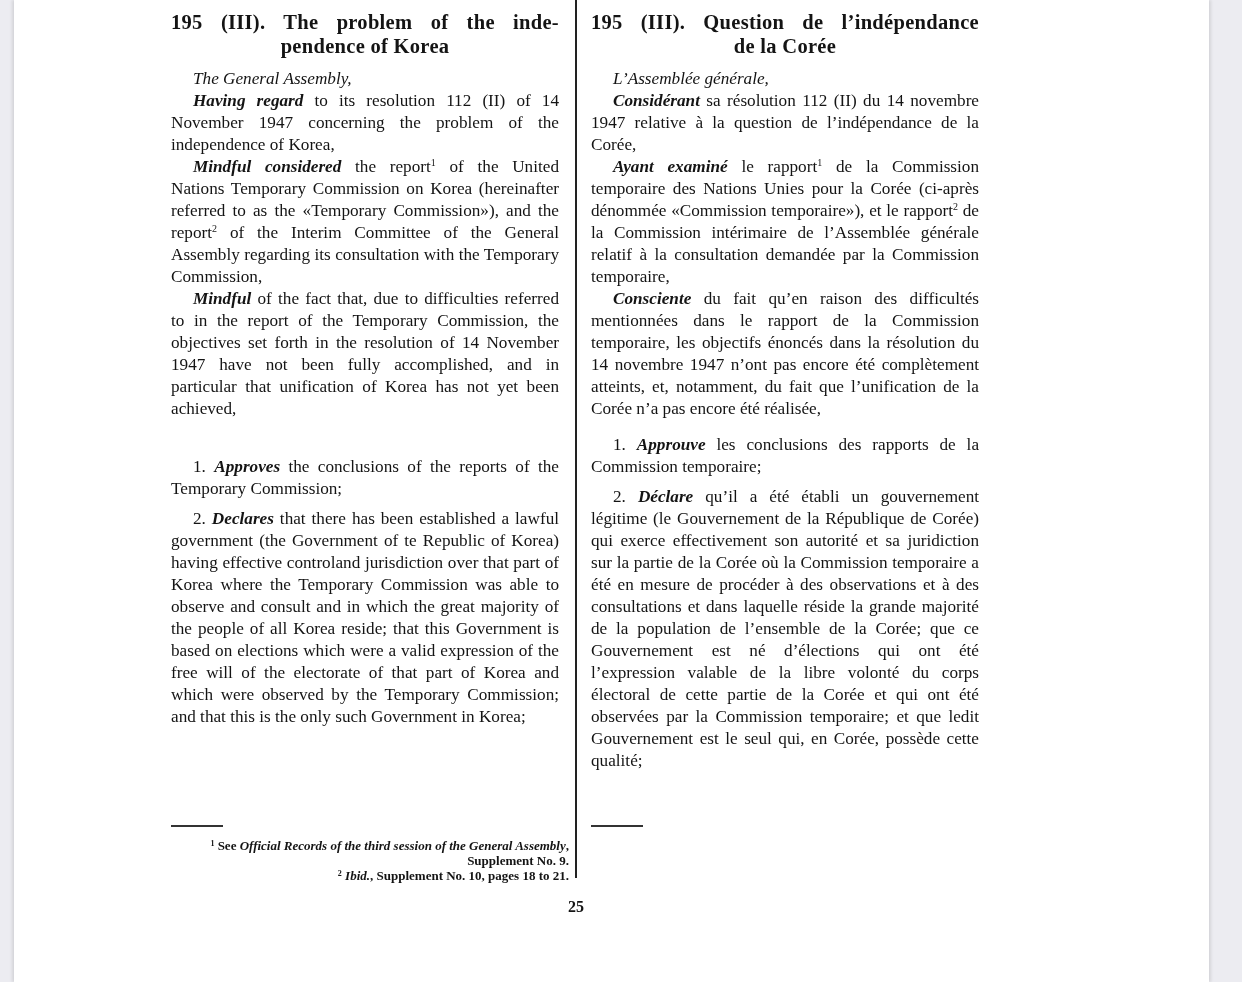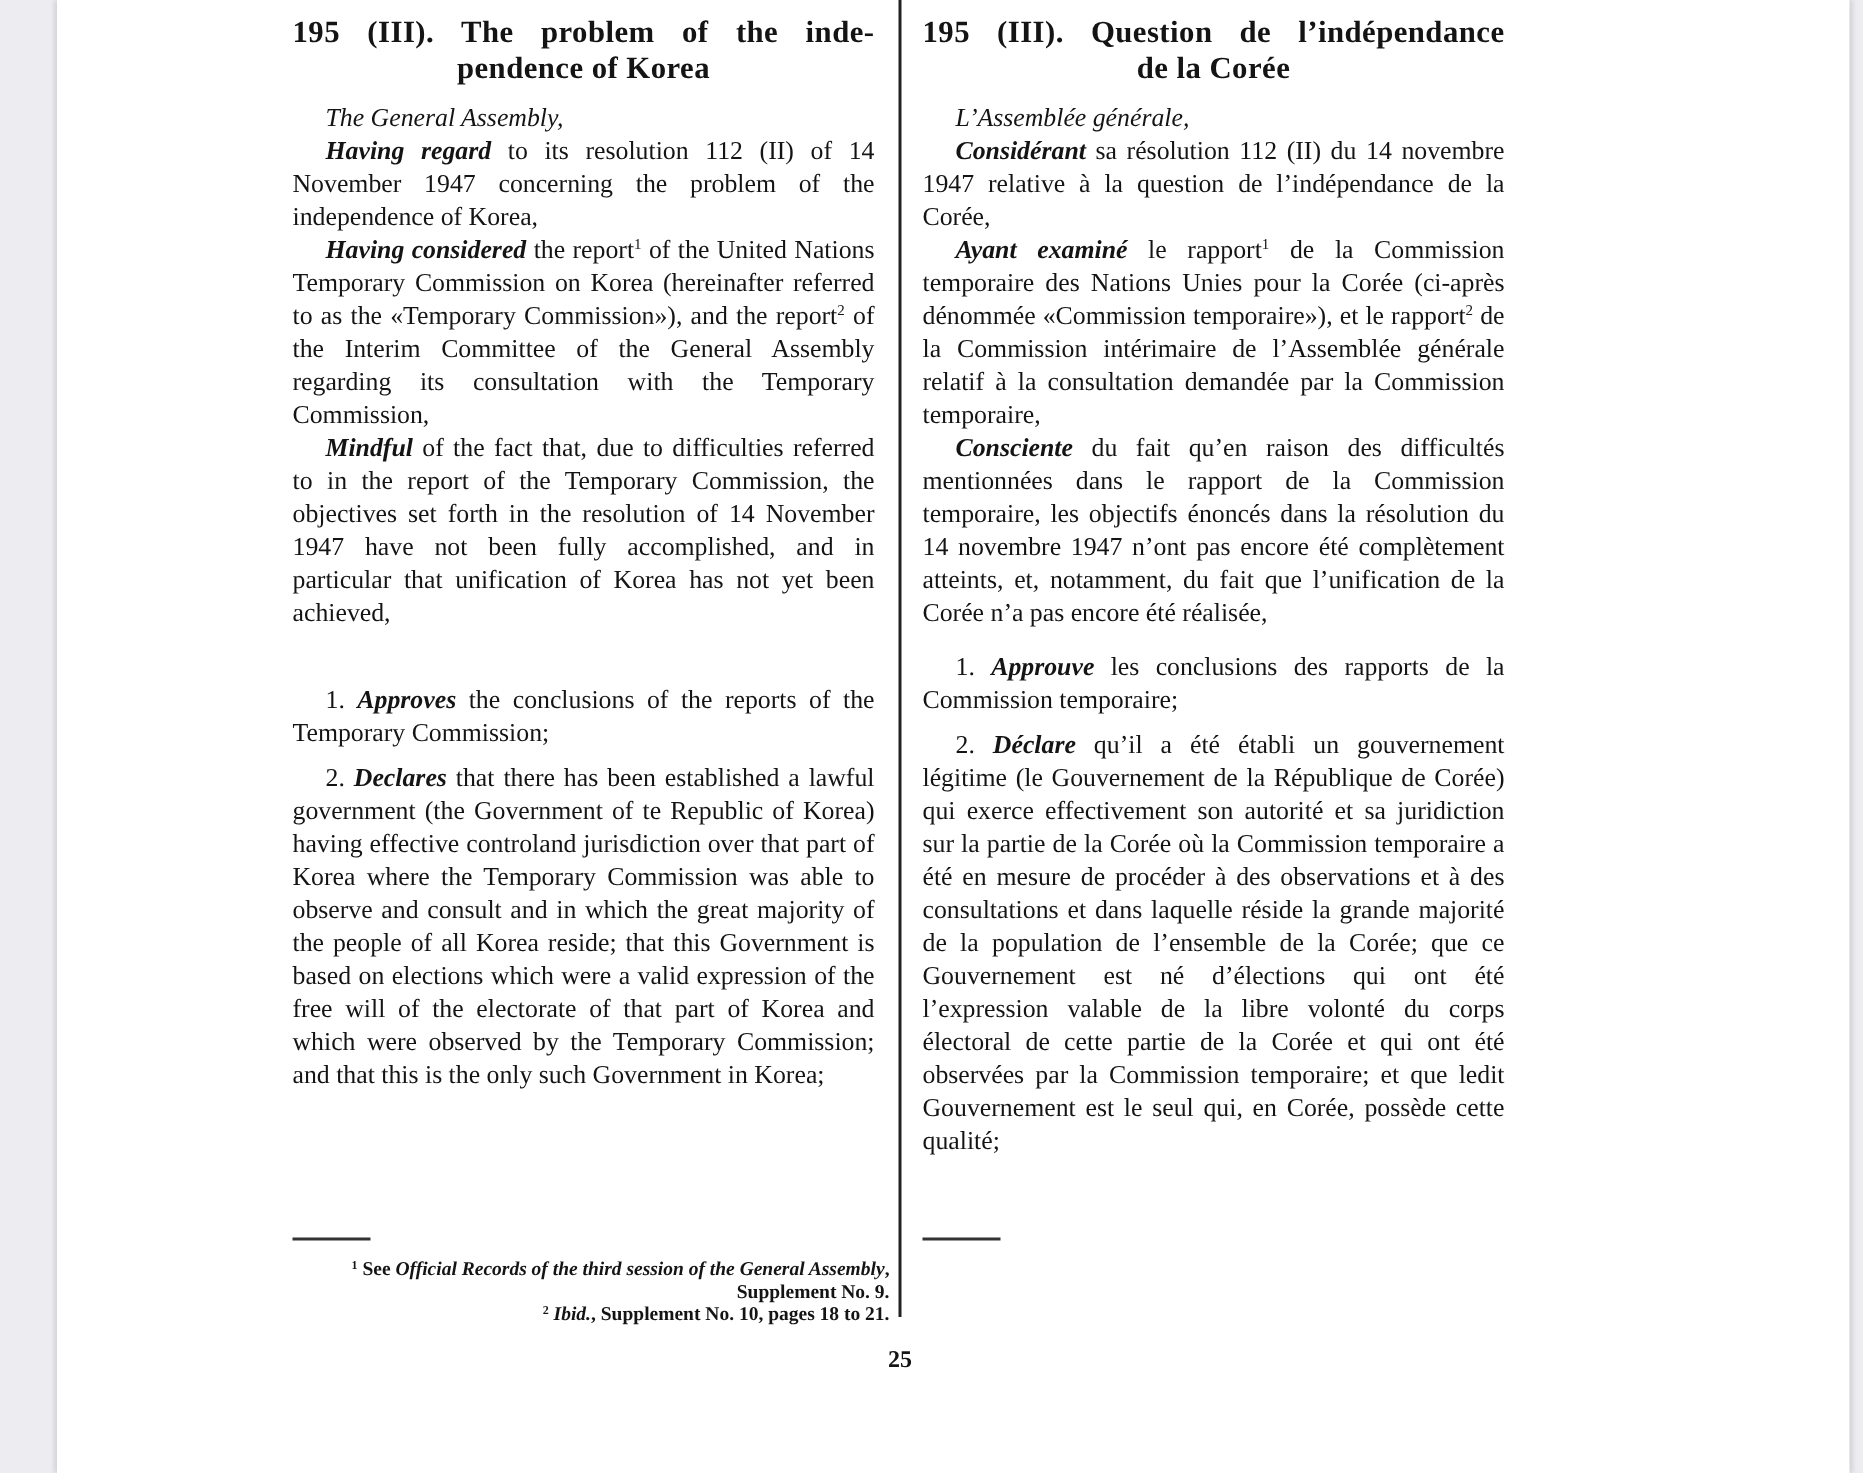--- a/index.html
+++ b/index.html
@@ -4,21 +4,21 @@
   <style>
     html, body { margin: 0; padding: 0; }
     body {
       width: 1242px; height: 982px; overflow: hidden;
       background: #ececf1;
       font-family: "DejaVu Serif", "Liberation Serif", serif;
       color: #141414;
       position: relative;
     }
     .page {
-      position: absolute; left: 38px; top: 0; width: 1195px; height: 982px;
+      position: absolute; left: 14px; top: 0; width: 1195px; height: 982px;
       background: #ffffff;
       box-shadow: -2px 0 3px rgba(0,0,0,0.10), 2px 0 3px rgba(0,0,0,0.10);
     }
     .col {
       position: absolute; top: 10px; width: 388px;
       font-family: "Liberation Serif", "DejaVu Serif", serif;
       font-size: 17.2px; line-height: 22px;
       text-align: justify;
     }
     .col.left { left: 157px; }
@@ -62,21 +62,21 @@
 <div class="page">
 
   <div class="col left">
     <div class="title">
       <span class="line1">195 (III). The problem of the inde-</span>
       <span class="line2">pendence of Korea</span>
     </div>
     <p class="opening">The General Assembly,</p>
 
     <p class="para"><em>Having regard</em><span> to its resolution 112 (II) of 14 November 1947 concerning the problem of the independence of Korea,</span></p>
-    <p class="para"><em>Having considered</em><span> the report</span><sup>1</sup><span> of the United Nations Temporary Commission on Korea (hereinafter referred to as the «Temporary Commission»), and the report</span><sup>2</sup><span> of the Interim Committee of the General Assembly regarding its consultation with the Temporary Commission,</span></p>
+    <p class="para"><em>Mindful considered</em><span> the report</span><sup>1</sup><span> of the United Nations Temporary Commission on Korea (hereinafter referred to as the «Temporary Commission»), and the report</span><sup>2</sup><span> of the Interim Committee of the General Assembly regarding its consultation with the Temporary Commission,</span></p>
     <p class="para"><em>Mindful</em><span> of the fact that, due to difficulties referred to in the report of the Temporary Commission, the objectives set forth in the resolution of 14 November 1947 have not been fully accomplished, and in particular that unification of Korea has not yet been achieved,</span></p>
 
     <p class="para gap" style="margin-top:36px"><span>1. </span><em>Approves</em><span> the conclusions of the reports of the Temporary Commission;</span></p>
     <p class="para gap-small"><span>2. </span><em>Declares</em><span> that there has been established a lawful government (the Government of te Republic of Korea) having effective controland jurisdiction over that part of Korea where the Temporary Commission was able to observe and consult and in which the great majority of the people of all Korea reside; that this Government is based on elections which were a valid expression of the free will of the electorate of that part of Korea and which were observed by the Temporary Commission; and that this is the only such Government in Korea;</span></p>
   </div>
 
   <div class="divider"></div>
 
   <div class="col right">
     <div class="title">

